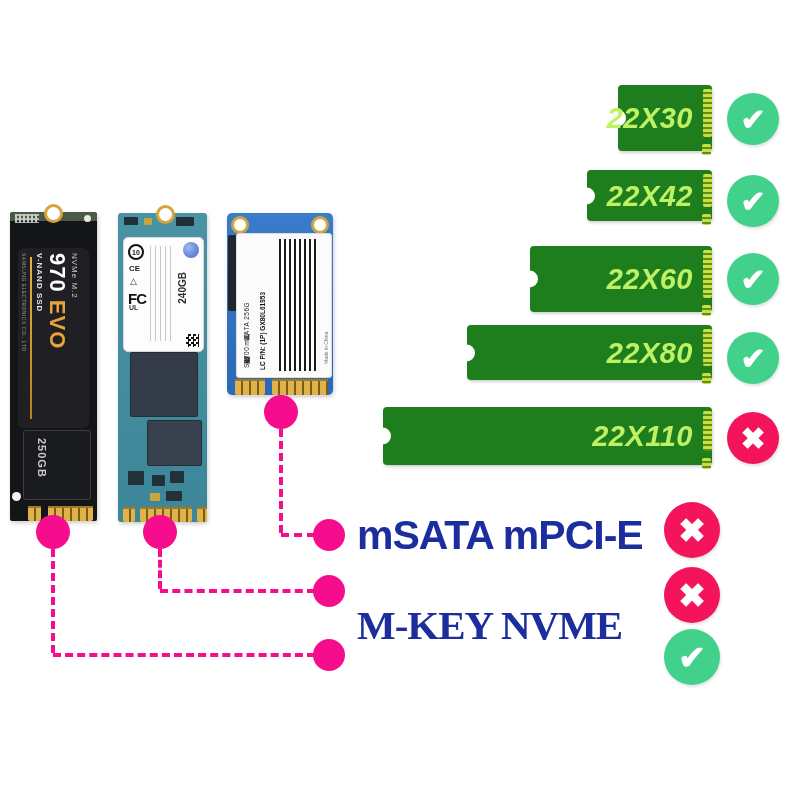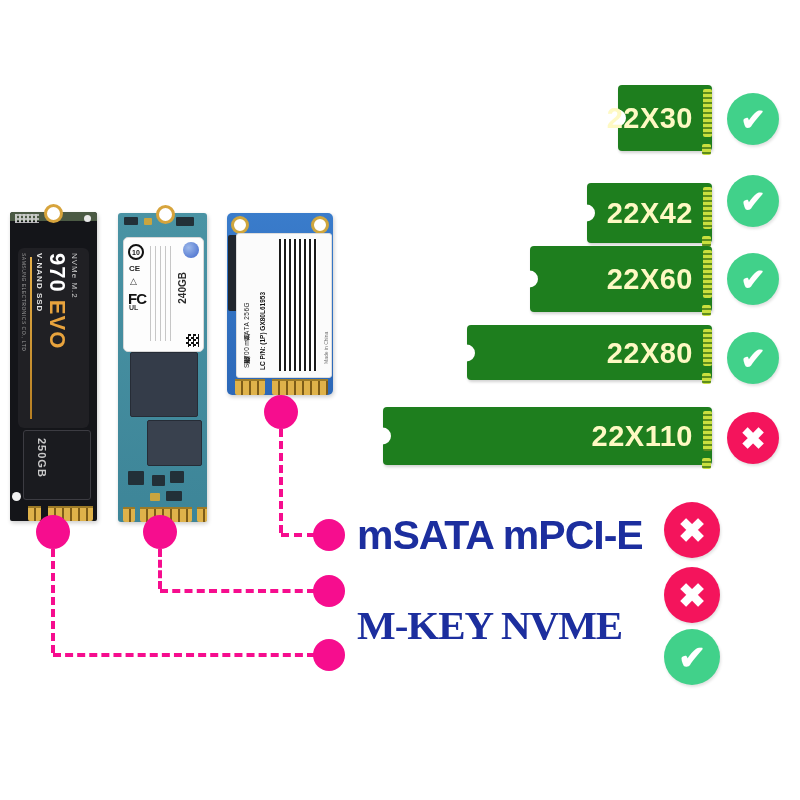--- a/index.html
+++ b/index.html
@@ -9,21 +9,21 @@
   
   .board{position:absolute;background:#1e7e1e;border-radius:4px;
          box-shadow:1px 2px 3px rgba(0,0,0,.18);}
   .board .pin-strip{position:absolute;right:0;top:4px;bottom:14px;width:9px;border-radius:2px;
          background:repeating-linear-gradient(180deg,#c9df3e 0 3px,#5d8d1d 3px 5px);}
   .board .pin-tab{position:absolute;right:1px;bottom:-4px;width:9px;height:11px;border-radius:2px;
          background:repeating-linear-gradient(180deg,#c9df3e 0 3px,#5d8d1d 3px 5px);}
   .board .notch{position:absolute;left:-9px;top:50%;transform:translateY(-50%);
          width:17px;height:17px;border-radius:50%;background:#ffffff;}
   .board .board-label{position:absolute;right:19px;top:50%;transform:translateY(-50%);
-         color:#fef9c3;font-weight:bold;font-size:29px;letter-spacing:.5px;}
+         color:#bef264;font-weight:bold;font-style:italic;font-size:29px;letter-spacing:.5px;}
 
   
   .status-icon{position:absolute;border-radius:50%;display:flex;align-items:center;justify-content:center;
          color:#fff;font-weight:bold;box-shadow:1px 2px 3px rgba(0,0,0,.12);}
   .status-icon.sz{width:52px;height:52px;font-size:30px;}
   .status-icon.key{width:56px;height:56px;font-size:33px;}
   .status-icon.supported{background:#41d18a;}
   .status-icon.not-supported{background:#f4145c;}
   .status-icon.supported::before{content:"✔";}
   .status-icon.not-supported::before{content:"✖";}
@@ -118,21 +118,21 @@
 <div id="canvas">
 
   <div class="board" style="left:618px;top:85px;width:94px;height:66px;">
     <div class="pin-strip"></div>
     <div class="pin-tab"></div>
     <div class="notch"></div>
     <span class="board-label">22X30</span>
   </div>
   <div class="status-icon sz supported" style="left:727px;top:93px;"></div>
 
-  <div class="board" style="left:587px;top:183px;width:125px;height:60px;text-align:right;">
+  <div class="board" style="left:587px;top:170px;width:125px;height:51px;text-align:right;">
     <div class="pin-strip"></div>
     <div class="pin-tab"></div>
     <div class="notch"></div>
     <span class="board-label">22X42</span>
   </div>
   <div class="status-icon sz supported" style="left:727px;top:175px;"></div>
 
   <div class="board" style="left:530px;top:246px;width:182px;height:66px;">
     <div class="pin-strip"></div>
     <div class="pin-tab"></div>

